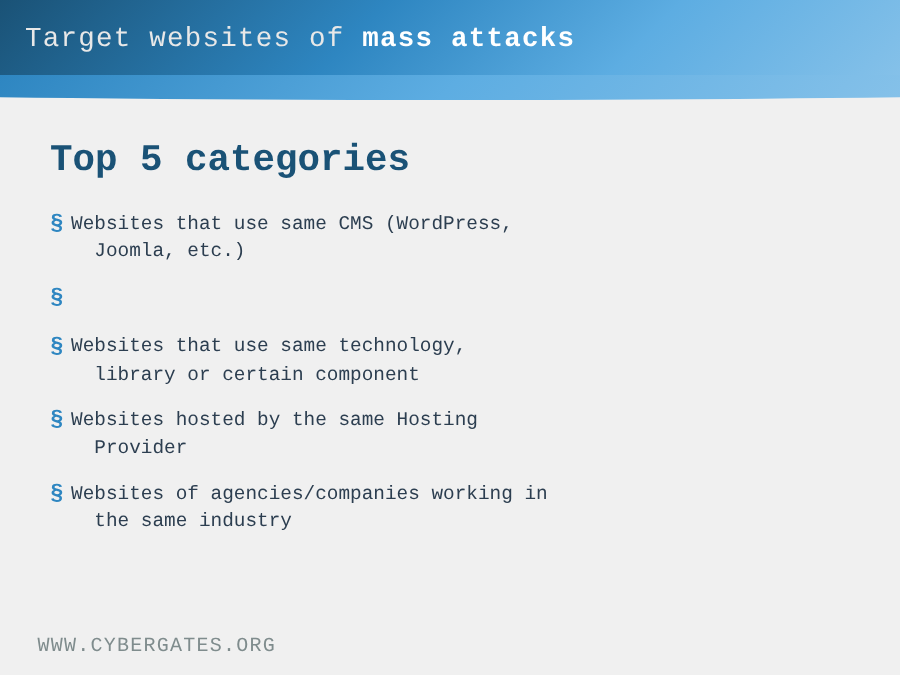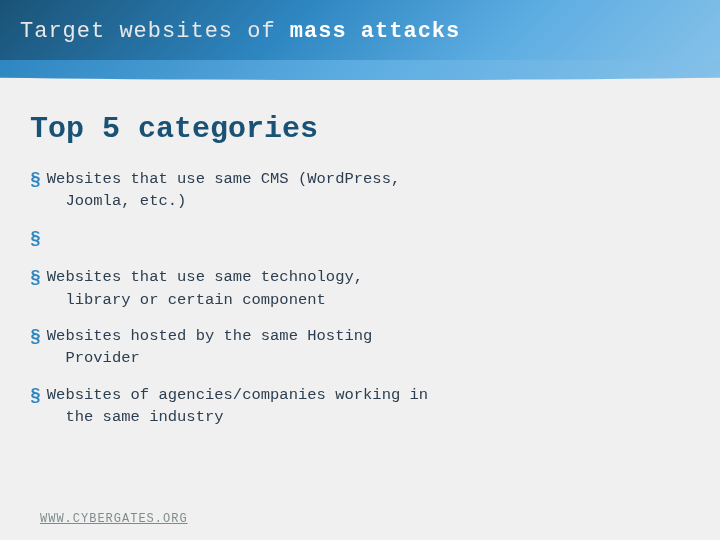--- a/index.html
+++ b/index.html
@@ -52,21 +52,21 @@
       letter-spacing: 1px;
     }
 
     .header-title strong {
       font-weight: bold;
       color: #ffffff;
     }
 
     
     .content {
-      padding: 50px 30px 20px 30px;
+      padding: 50px 30px 20px 40px;
     }
 
     .section-title {
       font-family: 'Courier New', Courier, monospace;
       font-size: 30px;
       font-weight: bold;
       color: #1a5276;
       margin-bottom: 22px;
     }
 
@@ -95,26 +95,25 @@
     }
 
     .bullet-text {
       flex: 1;
     }
 
     
     .footer {
       position: absolute;
       bottom: 14px;
-      left: 40px;
+      left: 30px;
       font-family: 'Courier New', Courier, monospace;
-      font-size: 12px;
+      font-size: 16px;
       color: #7f8c8d;
       letter-spacing: 1px;
-      text-decoration: underline;
     }
   </style>
 </head>
 <body>
 
 <div class="slide">
 
   <div class="header">
     <div class="header-title">
       <span>Target websites of </span><strong>mass attacks</strong>

